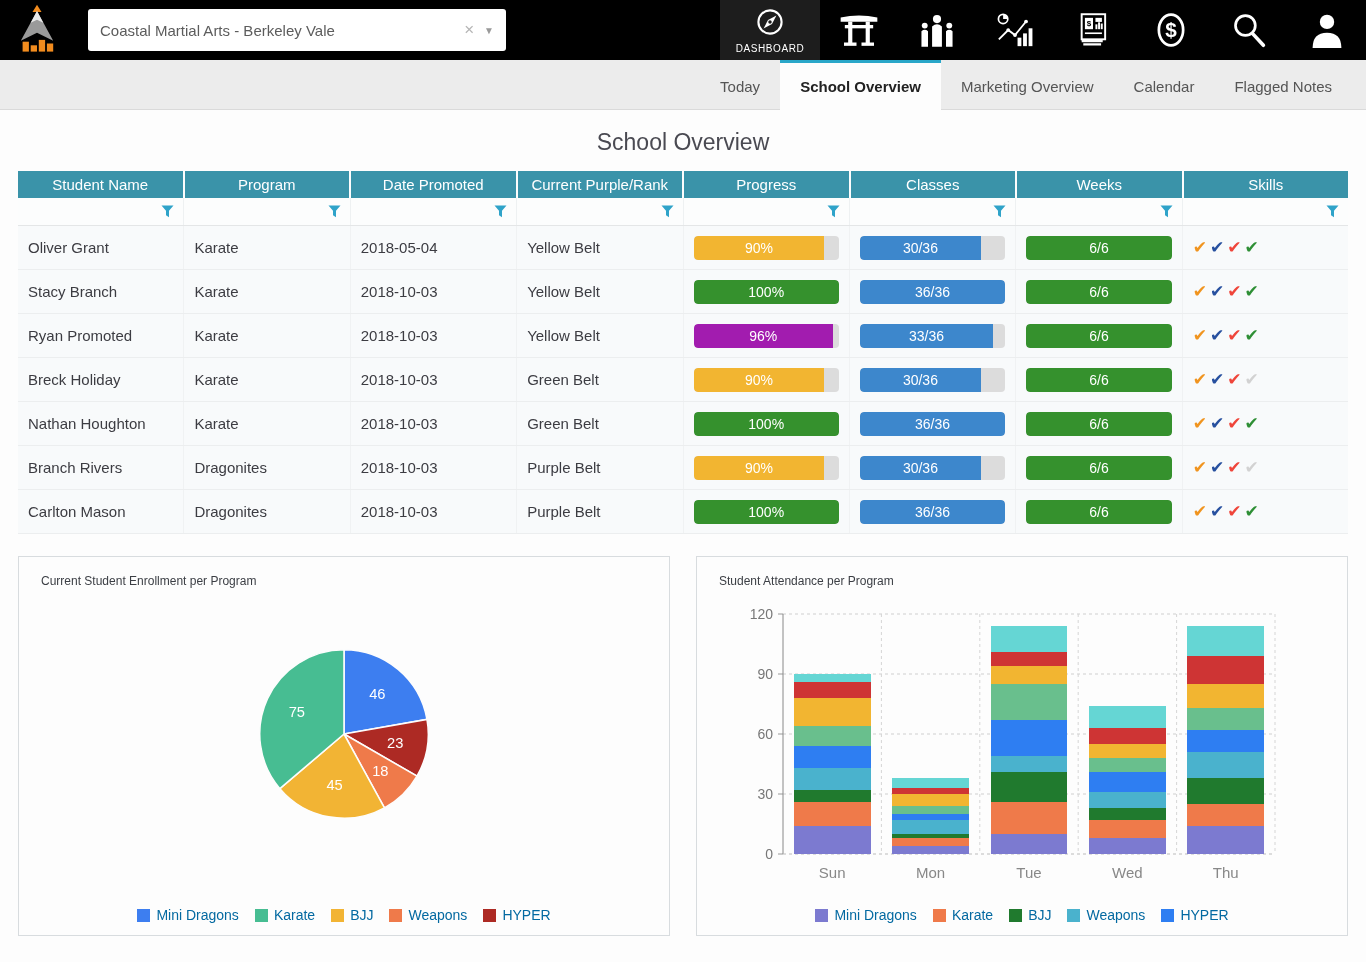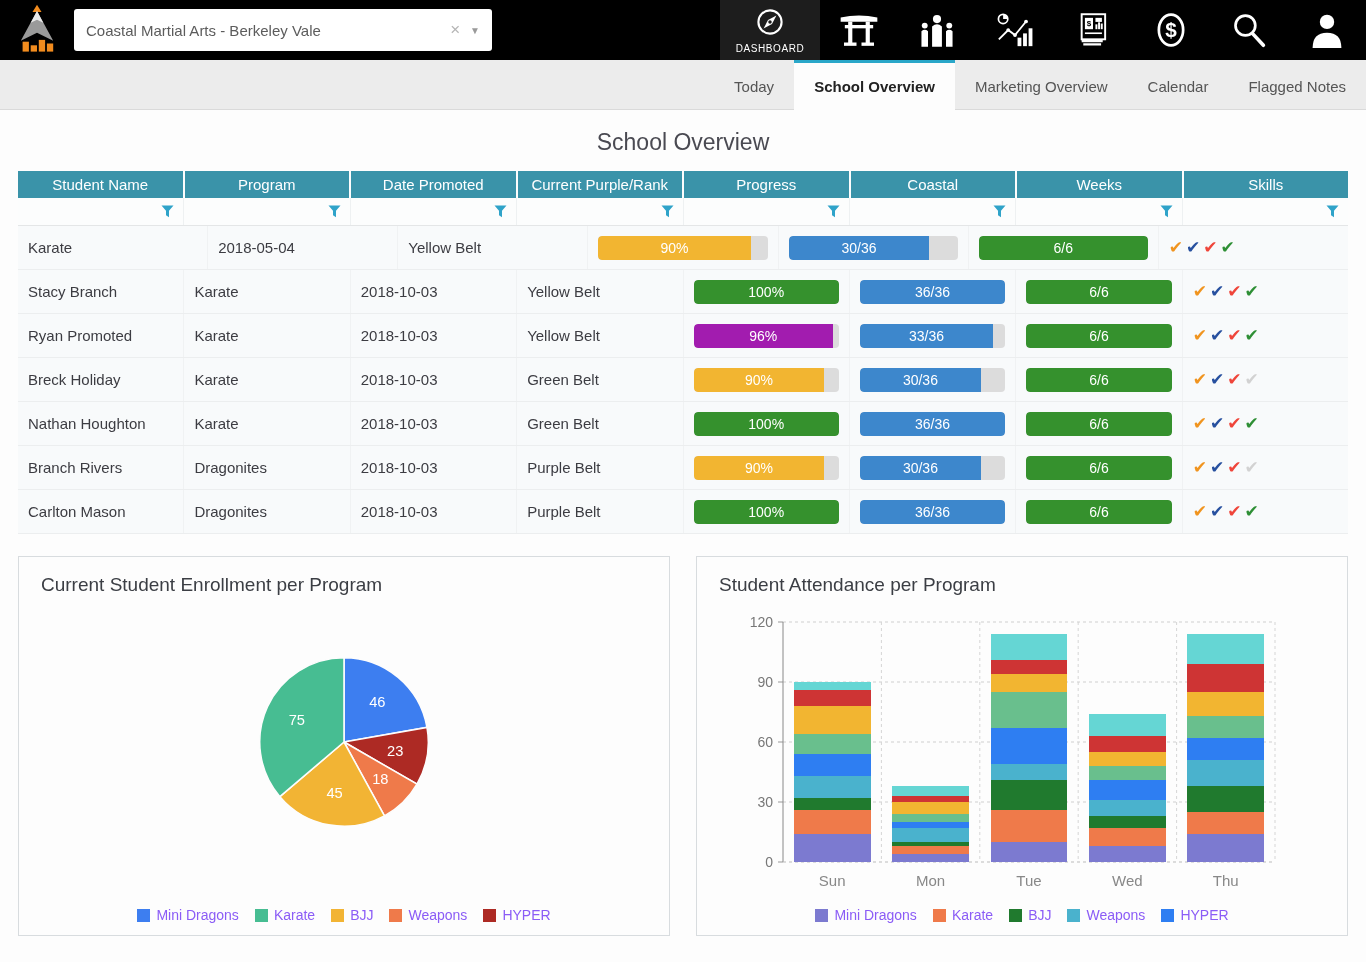--- a/index.html
+++ b/index.html
@@ -1,33 +1,33 @@
 <!DOCTYPE html>
 <html><head>
 <meta charset="utf-8">
 <style>
   * { margin:0; padding:0; box-sizing:border-box; }
   html,body { width:1366px; height:962px; background:#fdfdfd; font-family:"Liberation Sans", sans-serif; overflow:hidden; }
 
   
   .topbar { height:60px; background:#000; display:flex; align-items:center; }
   .logo { width:74px; height:60px; display:flex; align-items:center; justify-content:center; }
-  .selector { width:418px; height:42px; background:#fff; border-radius:3px; 
+  .selector { width:418px; height:42px; background:#fff; border-radius:3px; margin-left:14px;
               display:flex; align-items:center; padding:0 12px; color:#5c5c5c; font-size:15px; cursor:pointer; }
   .selector .clear { margin-left:auto; color:#b5b5b5; font-size:17px; padding:0 6px; }
   .selector .caret { color:#9a9a9a; font-size:10px; padding-left:4px; }
   .nav { margin-left:auto; display:flex; align-items:center; height:100%; }
   .nav-item { width:78px; height:100%; display:flex; flex-direction:column; align-items:center;
               justify-content:center; gap:5px; cursor:pointer; }
   .nav-item.active { width:100px; background:#1d1d1d; }
   .nav-label { color:#fff; font-size:10px; letter-spacing:.6px; }
 
   
   .tabbar { height:50px; background:#ececec; border-bottom:1px solid #dadada;
-            display:flex; justify-content:flex-end; align-items:stretch; }
+            display:flex; justify-content:flex-end; align-items:stretch; padding-right:14px; }
   .tab { display:flex; align-items:center; padding:0 20px; font-size:15px; color:#555;
          cursor:pointer; border-top:3px solid transparent; }
   .tab.active { background:#fdfdfd; border-top:3px solid #2aa7c9; font-weight:bold; color:#222;
                 margin-bottom:-1px; }
 
   
   .page-title { text-align:center; font-size:23px; color:#4a4a52; padding:19px 0 15px; font-weight:400; }
 
   
   .table { margin:0 18px; }
@@ -46,25 +46,25 @@
   .td:last-child { border-right:none; }
   .bar-track { width:100%; height:24px; background:#dcdcdc; border-radius:4px; overflow:hidden; }
   .bar-fill { height:100%; display:flex; align-items:center; justify-content:center;
               color:#fff; font-size:14px; border-radius:4px 0 0 4px; }
   .bar-fill.full { border-radius:4px; }
   .check { font-size:17px; margin-right:3px; }
 
   
   .panels { display:flex; gap:26px; margin:22px 18px 0; }
   .panel { flex:1; height:380px; border:1px solid #d8dcdf; background:#fdfdfd; position:relative; }
-  .panel-title { font-size:19px; color:#3b3e44; padding:17px 0 0 22px; font-weight:400; }
+  .panel-title { font-size:12px; color:#3b3e44; padding:17px 0 0 22px; font-weight:400; }
   .pie-wrap { display:flex; justify-content:center; margin-top:48px; }
   .legend { position:absolute; bottom:12px; left:0; right:0; display:flex;
             justify-content:center; gap:16px; }
-  .legend-item { display:flex; align-items:center; gap:6px; font-size:14px; color:#8b5cf6; }
+  .legend-item { display:flex; align-items:center; gap:6px; font-size:14px; color:#0369a1; }
   .legend-swatch { width:13px; height:13px; display:inline-block; }
   .barchart-wrap { margin:4px 0 0 22px; }
 </style>
 </head>
 <body>
 
 <div class="topbar">
   <div class="logo">
     <svg viewBox="0 0 60 56" width="54" height="52">
       <path d="M30 0 l5 8 h-10 Z" fill="#f28c1e"></path>
@@ -167,21 +167,21 @@
 
 <div class="page-title">School Overview</div>
 
 <div class="table">
   <div class="thead">
       <div class="th">Student Name</div>
       <div class="th">Program</div>
       <div class="th">Date Promoted</div>
       <div class="th">Current Purple/Rank</div>
       <div class="th">Progress</div>
-      <div class="th">Coastal</div>
+      <div class="th">Classes</div>
       <div class="th">Weeks</div>
       <div class="th">Skills</div>
     </div>
   <div class="filter-row">
       <div class="fc">
         <span class="funnel">
           <svg width="13" height="13" viewBox="0 0 13 13">
             <path d="M0.5 0.5 H12.5 L8 5.8 V12.3 L5 10.3 V5.8 Z" fill="#2fa3c9"></path>
           </svg>
         </span>
@@ -231,20 +231,21 @@
       <div class="fc">
         <span class="funnel">
           <svg width="13" height="13" viewBox="0 0 13 13">
             <path d="M0.5 0.5 H12.5 L8 5.8 V12.3 L5 10.3 V5.8 Z" fill="#2fa3c9"></path>
           </svg>
         </span>
       </div>
     </div>
   <div>
       <div class="trow">
+        <div class="td">Oliver Grant</div>
         <div class="td">Karate</div>
         <div class="td">2018-05-04</div>
         <div class="td">Yellow Belt</div>
         <div class="td">
           <div class="bar-track">
             <div class="bar-fill" style="width:90%;background:#f2b531">
               <span>90%</span>
             </div>
           </div>
         </div>

